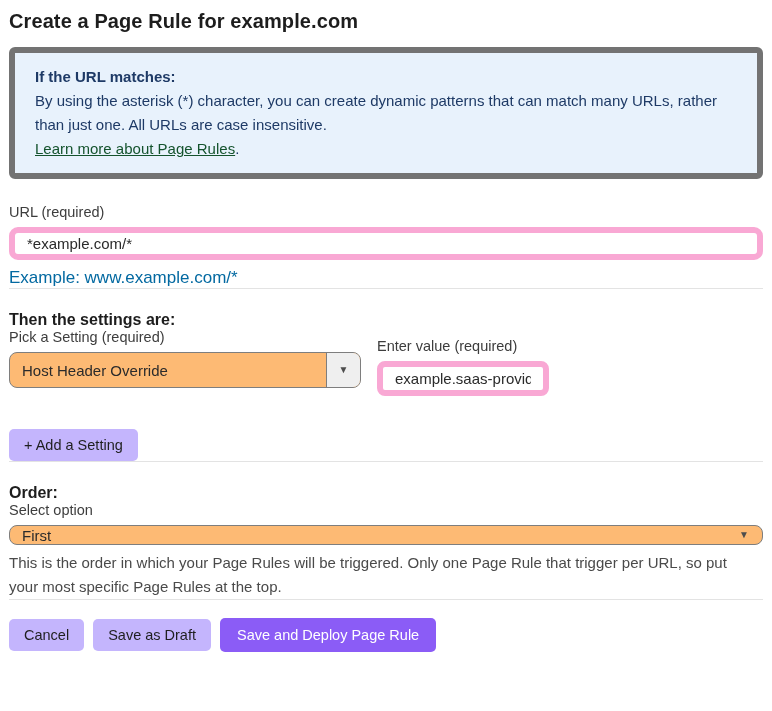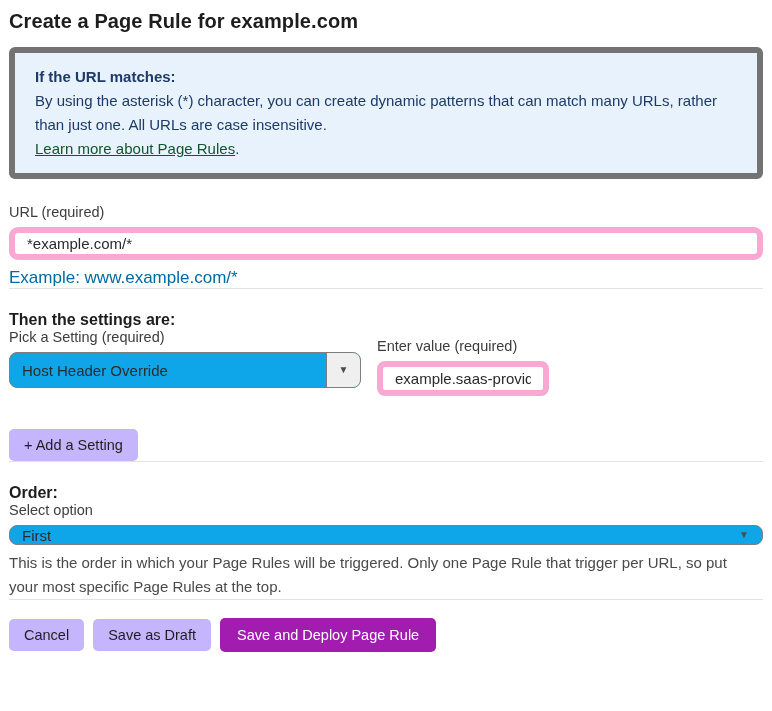--- a/index.html
+++ b/index.html
@@ -87,21 +87,21 @@
   .settings-row { display: flex; align-items: flex-start; }
   .setting-col { width: 352px; }
   .value-col { margin-left: 16px; margin-top: 9px; width: 172px; }
 
   .custom-select {
     display: flex;
     align-items: stretch;
     border: 1px solid #7e7e7e;
     border-radius: 8px;
     height: 36px;
-    background: #0ea5e9;
+    background: #fdba74;
     cursor: pointer;
     overflow: hidden;
   }
   .custom-select .select-value {
     flex: 1;
     display: flex;
     align-items: center;
     padding-left: 12px;
     font-size: 15px;
     color: #2b2b2b;
@@ -152,21 +152,21 @@
     max-width: 750px;
   }
 
   .actions-row {
     display: flex;
     align-items: center;
     gap: 9px;
     margin-top: 18px;
   }
   .btn-primary {
-    background: #a21caf;
+    background: #8b5cf6;
     color: #ffffff;
     padding: 9px 17px;
     font-size: 14.5px;
   }
 </style>
 </head>
 <body>
 
 <div class="page">
 

